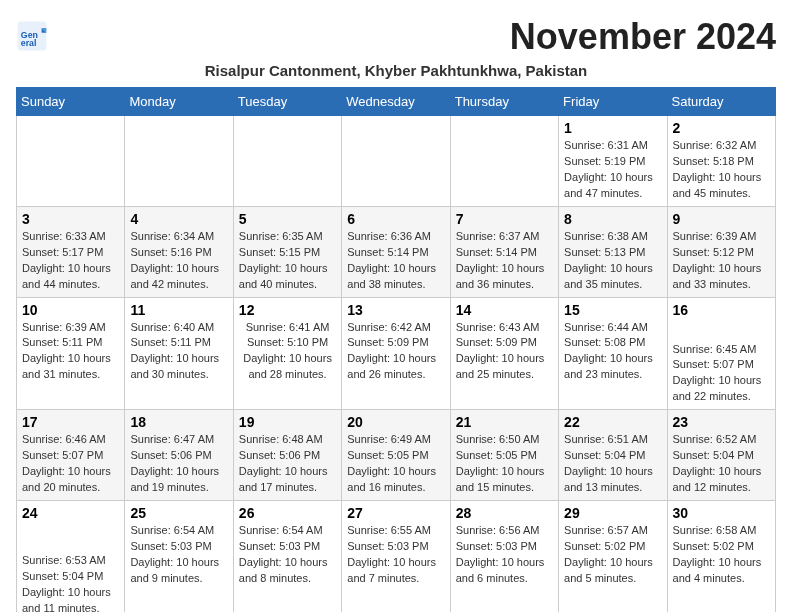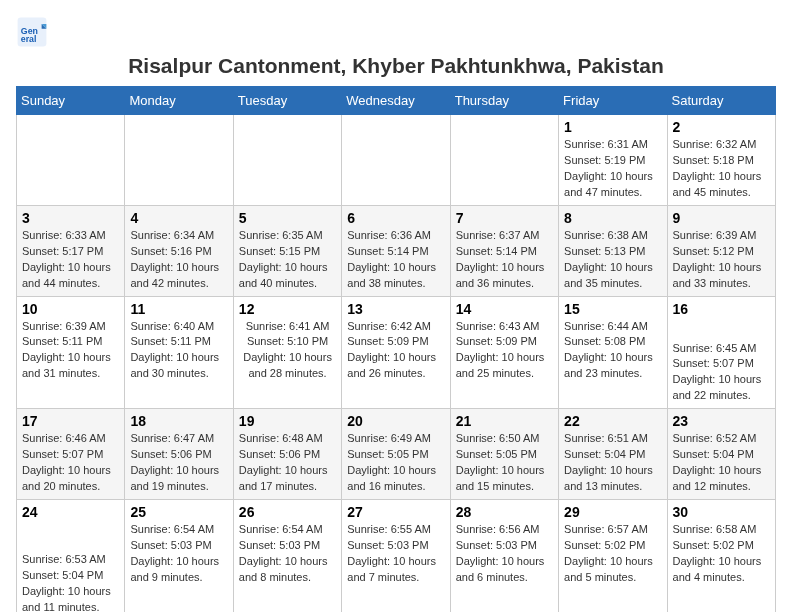--- a/index.html
+++ b/index.html
@@ -30,21 +30,21 @@
     .title-section {
       text-align: right;
       margin-bottom: 2px;
     }
     .month-title {
       font-size: 36px;
       font-weight: bold;
       color: #222;
     }
     .subtitle {
-      font-size: 21px;
+      font-size: 15px;
       color: #333;
       font-weight: bold;
       margin-bottom: 8px;
       text-align: center;
     }
     .top-bar {
       display: flex;
       justify-content: space-between;
       align-items: center;
       margin-bottom: 2px;
@@ -96,20 +96,23 @@
 
 <div class="top-bar">
   <div class="header-logo">
     <svg class="logo-icon" viewBox="0 0 40 40">
       <rect x="2" y="2" width="36" height="36" rx="4" fill="#e8f0fb"></rect>
       <text x="6" y="22" font-size="11" font-weight="bold" fill="#1a5fb4">Gen</text>
       <text x="6" y="33" font-size="11" font-weight="bold" fill="#1a5fb4">eral</text>
       <polygon points="32,10 38,16 32,16" fill="#2a6db5"></polygon>
       <polygon points="32,10 38,10 38,16" fill="#4a9ad4"></polygon>
     </svg>
+  </div>
+  <div class="title-section">
+    <div class="month-title">November 2024</div>
   </div>
 </div>
 
 <div class="subtitle">Risalpur Cantonment, Khyber Pakhtunkhwa, Pakistan</div>
 
 <table>
   <thead>
     <tr>
     <th>Sunday</th>
         <th>Monday</th>

